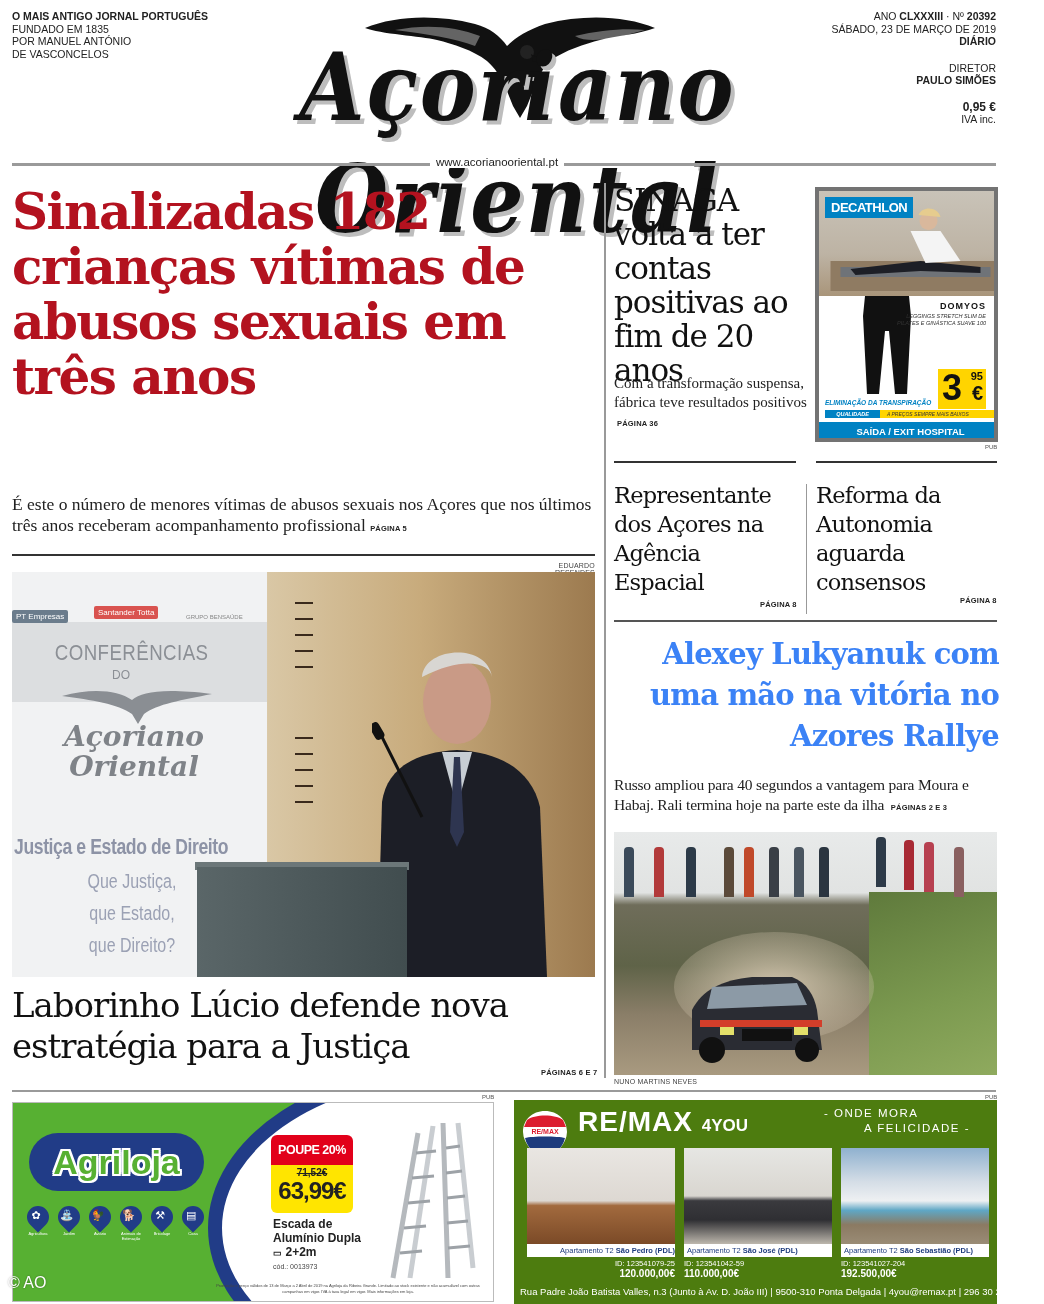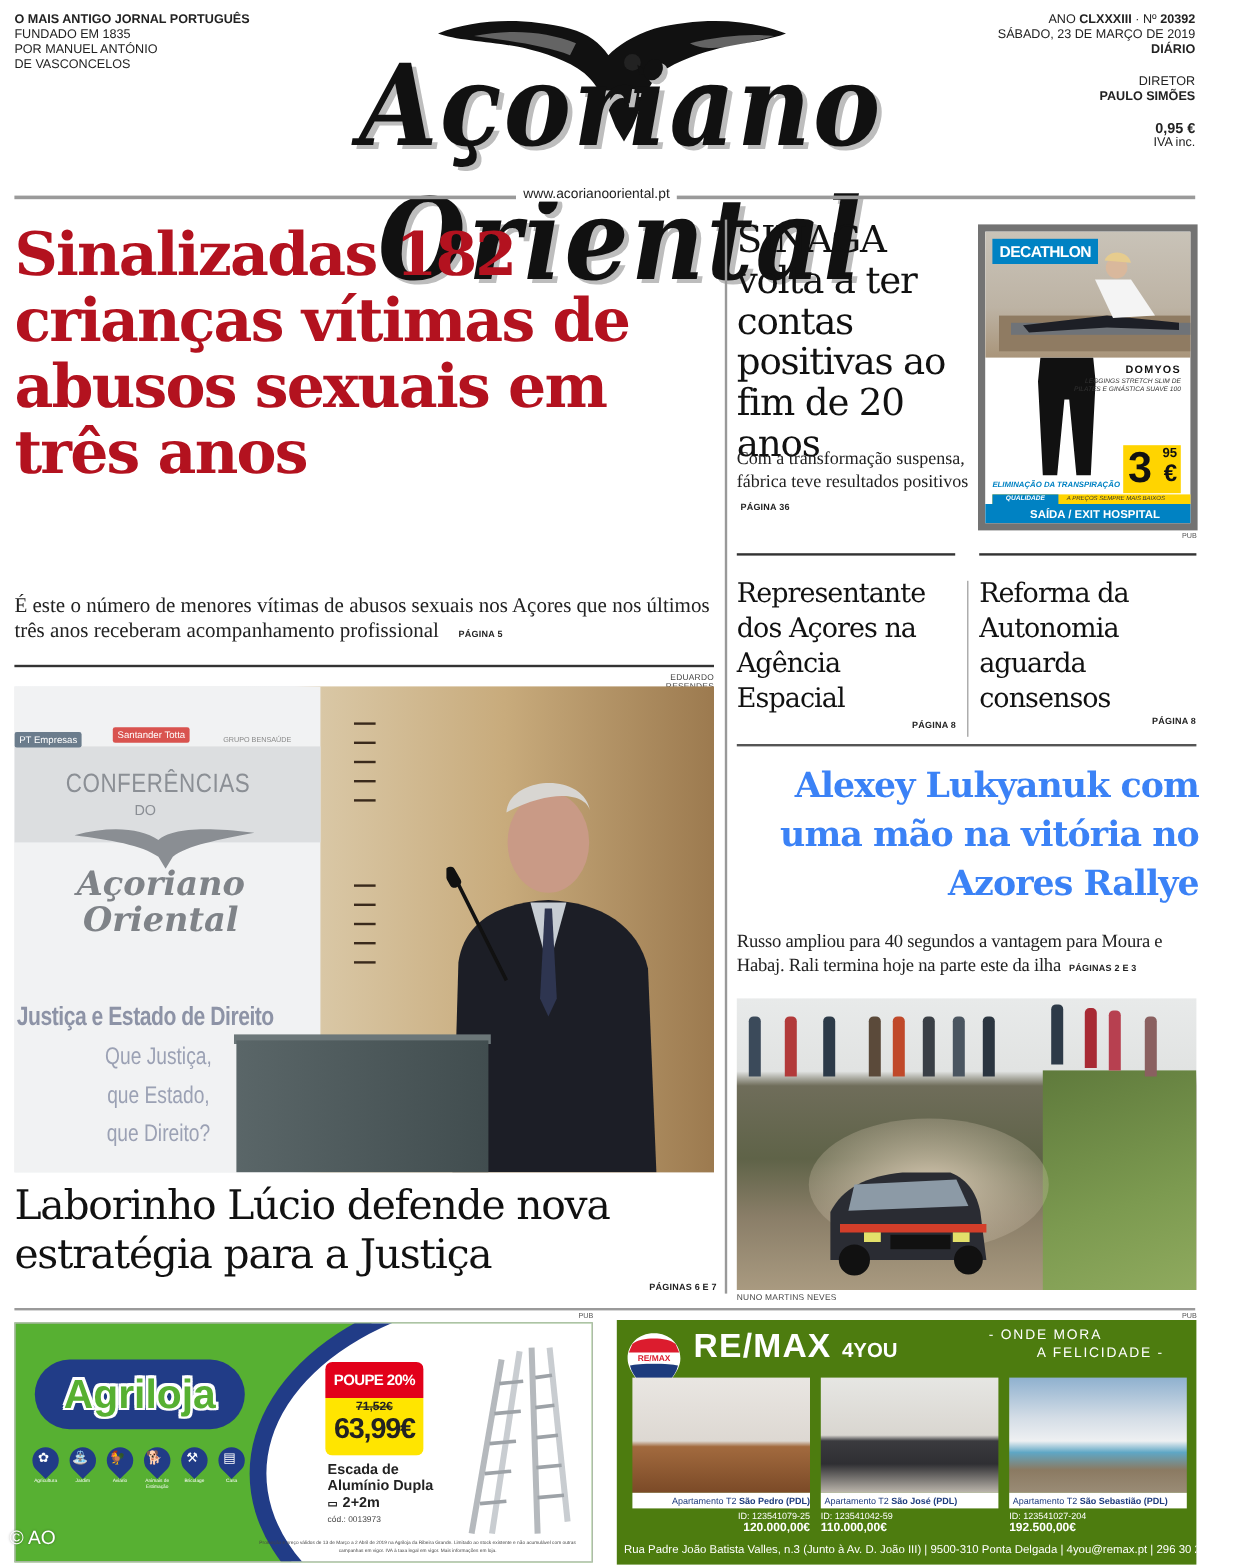--- a/index.html
+++ b/index.html
@@ -46,21 +46,21 @@
   .p1-podium-top { position: absolute; left: 183px; top: 290px; width: 214px; height: 8px; background: #6c7779; }
 
   .story2-head { left: 12px; top: 985px; width: 585px; font-family: "DejaVu Serif", serif; font-weight: 400;
     font-size: 34px; line-height: 41px; letter-spacing: -1px; color: #111; }
 
   
   .vline { background: #999; width: 2px; }
   .sinaga { left: 614px; top: 183px; width: 190px; font-family: "DejaVu Serif", serif; font-size: 31px; line-height: 34px; letter-spacing: -1px; color: #111; }
   .sinaga-sub { left: 614px; top: 374px; width: 195px; font-family: "Liberation Serif", serif; font-size: 15px; line-height: 19px; color: #222; }
 
-  .ad-dec { left: 815px; top: 187px; width: 183px; height: 255px; background: #fff; border: 6px solid #737373; overflow: hidden; }
+  .ad-dec { left: 815px; top: 187px; width: 183px; height: 255px; background: #fff; border: 4px solid #737373; overflow: hidden; }
   .dec-photo { position: absolute; left: 0; top: 0; width: 183px; height: 105px; background: linear-gradient(180deg,#c9c3b8 0%,#bdb3a4 60%,#a9957a 100%); }
   .dec-logo { position: absolute; left: 6px; top: 6px; background: #0082c3; color: #fff; font-weight: 700; font-size: 13px; padding: 3px 6px; letter-spacing: -0.5px; }
   .dec-body { position: absolute; left: 22px; top: 15px; width: 80px; height: 55px; }
   .dec-brand { position: absolute; right: 8px; top: 110px; font-weight: 700; font-size: 9px; letter-spacing: 1px; color: #111; }
   .dec-desc { position: absolute; right: 8px; top: 122px; width: 90px; text-align: right; font-size: 5.5px; line-height: 7px; font-style: italic; color: #333; }
   .dec-leg { position: absolute; left: 38px; top: 105px; width: 60px; height: 100px; }
   .dec-price { position: absolute; right: 8px; top: 178px; width: 48px; height: 40px; background: #ffd400; }
   .dec-price .big { position: absolute; left: 4px; top: -2px; font-size: 36px; font-weight: 700; color: #111; }
   .dec-price .sm { position: absolute; right: 3px; top: 1px; font-size: 11px; font-weight: 700; color: #111; }
   .dec-price .eur { position: absolute; right: 3px; top: 13px; font-size: 20px; font-weight: 700; color: #111; }
@@ -157,21 +157,21 @@
   <div class="price">0,95 €</div>
   <div>IVA inc.</div>
 </div>
 
 <div class="abs url-line"></div>
 <div class="abs url">www.acorianooriental.pt</div>
 
 <div class="abs lead-head">Sinalizadas 182 crianças vítimas de abusos sexuais em três anos</div>
 <div class="abs lead-sub">
   <span>É este o número de menores vítimas de abusos sexuais nos Açores que nos últimos três anos receberam acompanhamento profissional</span>
-  <span class="pg" style="margin-left:12px;">PÁGINA 5</span>
+  <span class="pg" style="margin-left:0;">PÁGINA 5</span>
 </div>
 <div class="abs rule-dark" style="left:12px;top:554px;width:583px;"></div>
 <div class="abs credit" style="left:520px;top:562px;width:75px;text-align:right;">EDUARDO RESENDES</div>
 
 <div class="abs photo1">
   <div class="p1-board"></div>
   <div class="p1-band"></div>
   <div class="p1-logos">
     <span style="left:0;top:38px;background:#6b7c8c;">PT Empresas</span>
     <span style="left:82px;top:34px;background:#d9534f;">Santander Totta</span>

